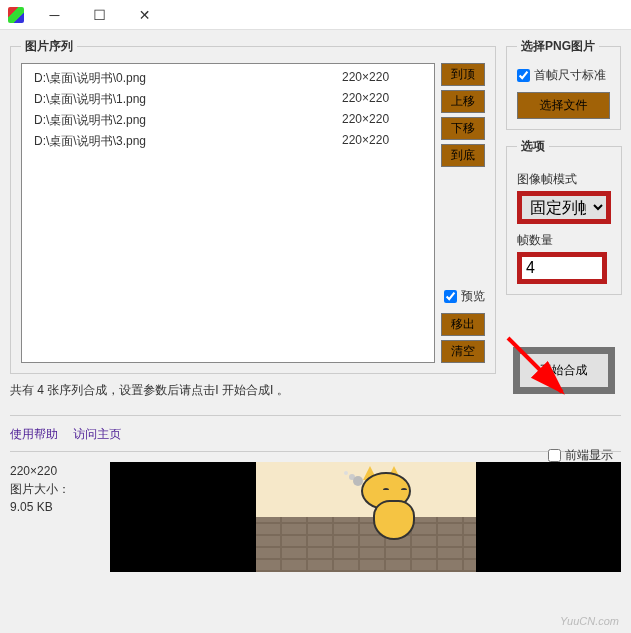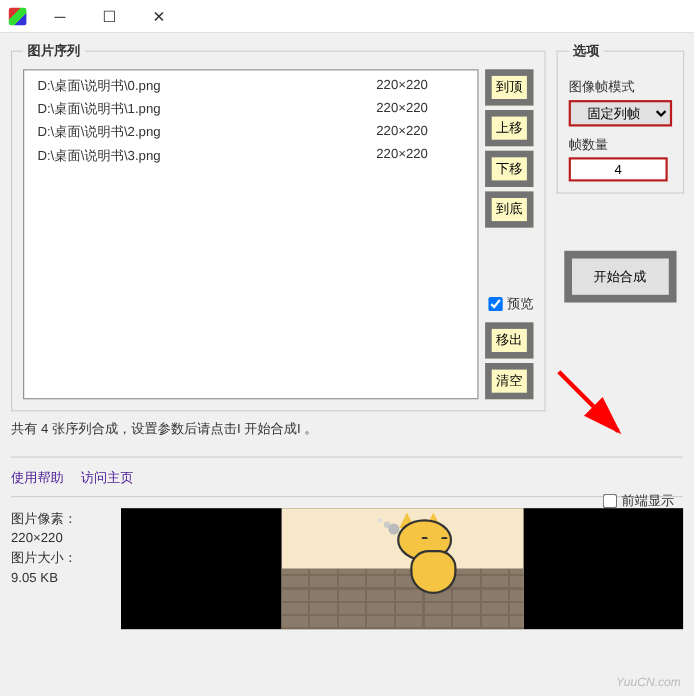--- a/index.html
+++ b/index.html
@@ -19,34 +19,34 @@
 fieldset { border: 1px solid #ccc; margin: 0 0 8px 0; padding: 8px 10px 10px 10px; }
 legend { font-size: 12px; padding: 0 4px; font-weight: bold; }
 
 .listbox-wrap { display: flex; gap: 6px; }
 .listbox { flex: 1; height: 300px; background: #fff; border: 1px solid #888; overflow: auto; padding: 4px 0; }
 .listbox .item { display: flex; padding: 2px 12px; font-size: 12px; }
 .listbox .item .path { flex: 1; }
 .listbox .item .dim { width: 80px; }
 .listbtns { width: 44px; display: flex; flex-direction: column; gap: 4px; }
 
-button { font-size: 12px; padding: 2px 0; background: #fef9c3; border: 6px solid #737373; cursor: pointer; }
+button { font-size: 12px; padding: 2px 0; background: #a16207; border: 1px solid #737373; cursor: pointer; }
 button.wide { width: 100%; }
 button.big { padding: 8px 20px; background: #e1e1e1; border: 7px solid #737373; }
 
 .preview-row { display: flex; align-items: center; justify-content: flex-end; margin-top: 6px; }
 
 .summary { margin: 8px 0 10px 0; }
 
 .cb { display: flex; align-items: center; gap: 4px; margin: 4px 0; }
 .cb input { margin: 0; }
 
 .radio-group label { display: flex; align-items: center; gap: 4px; margin: 3px 0; }
 
-select, input[type=text] { font-size: 12px; padding: 2px 4px; border: 2px solid #b91c1c; text-align: center; }
+select, input[type=text] { font-size: 16px; padding: 2px 4px; border: 5px solid #b91c1c; }
 select { width: 94px; background: #e1e1e1; }
 input[type=text] { width: 90px; background: #fff; }
 
 .section-label { margin: 8px 0 3px 0; }
 
 .links { margin: 8px 0; }
 .links a { color: #4c1d95; text-decoration: none; margin-right: 12px; }
 
 hr { border: none; border-top: 1px solid #ccc; margin: 6px 0 10px 0; }
 
@@ -117,20 +117,28 @@
             </label>
             <button class="wide">移出</button>
             <button class="wide">清空</button>
           </div>
         </div>
       </fieldset>
       <div class="summary">共有 4 张序列合成，设置参数后请点击I  开始合成I  。</div>
     </div>
 
     <div class="col-right">
+      <fieldset>
+        <legend>选择PNG图片</legend>
+        <label class="cb">
+          <input type="checkbox" checked="" style="">
+          <span>首帧尺寸标准</span>
+        </label>
+        <button class="wide" style="padding:4px 0;margin-top:4px">选择文件</button>
+      </fieldset>
 
 
       <fieldset>
         <legend>选项</legend>
         <div class="section-label">图像帧模式</div>
         <select>
           <option>固定列帧</option>
         </select>
         <div class="section-label">帧数量</div>
         <input type="text" value="4" style="">
@@ -151,21 +159,20 @@
 
   <label class="cb fg-check">
     <input type="checkbox" style="">
     <span>前端显示</span>
   </label>
 
   <hr>
 
   <div class="bottom">
     <div class="infocol">
-      <div>图片像素：</div>
       <div>220×220</div>
       <div>图片大小：</div>
       <div>9.05 KB</div>
     </div>
     <div class="preview-strip">
       <div class="art">
         <div class="wall"></div>
         <div class="cat">
           <div class="smoke"></div>
           <div class="earL"></div>

